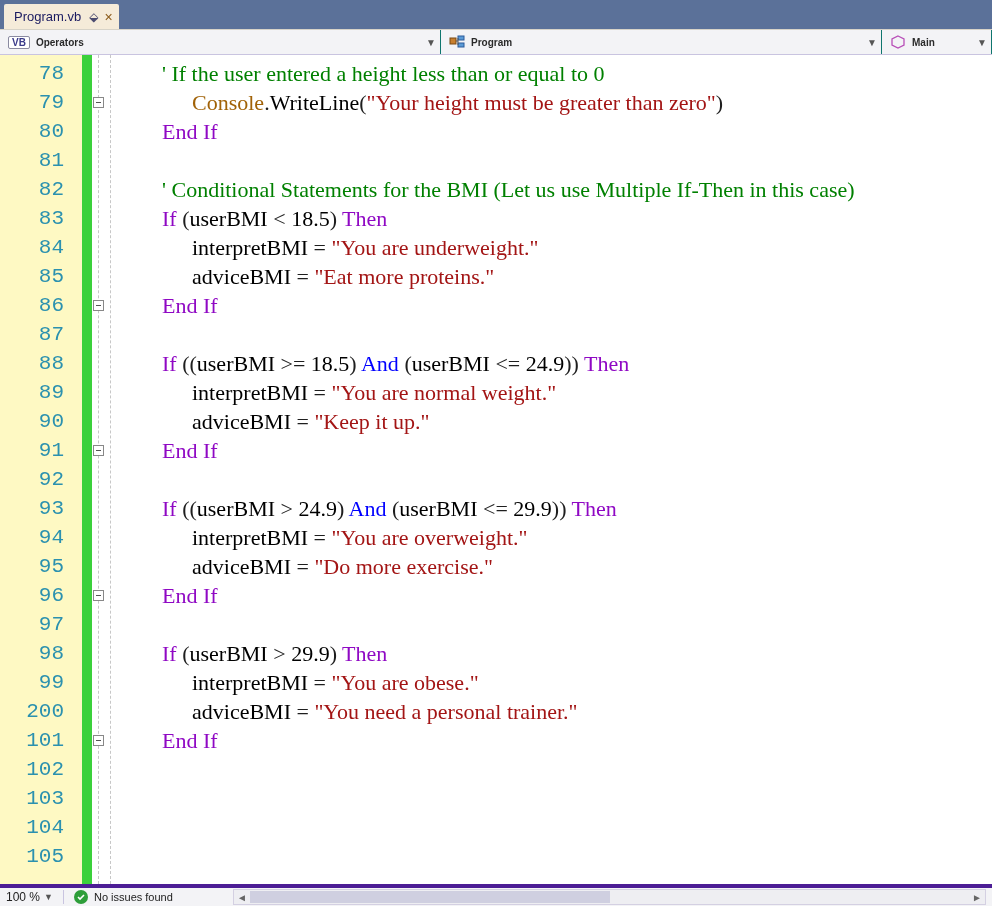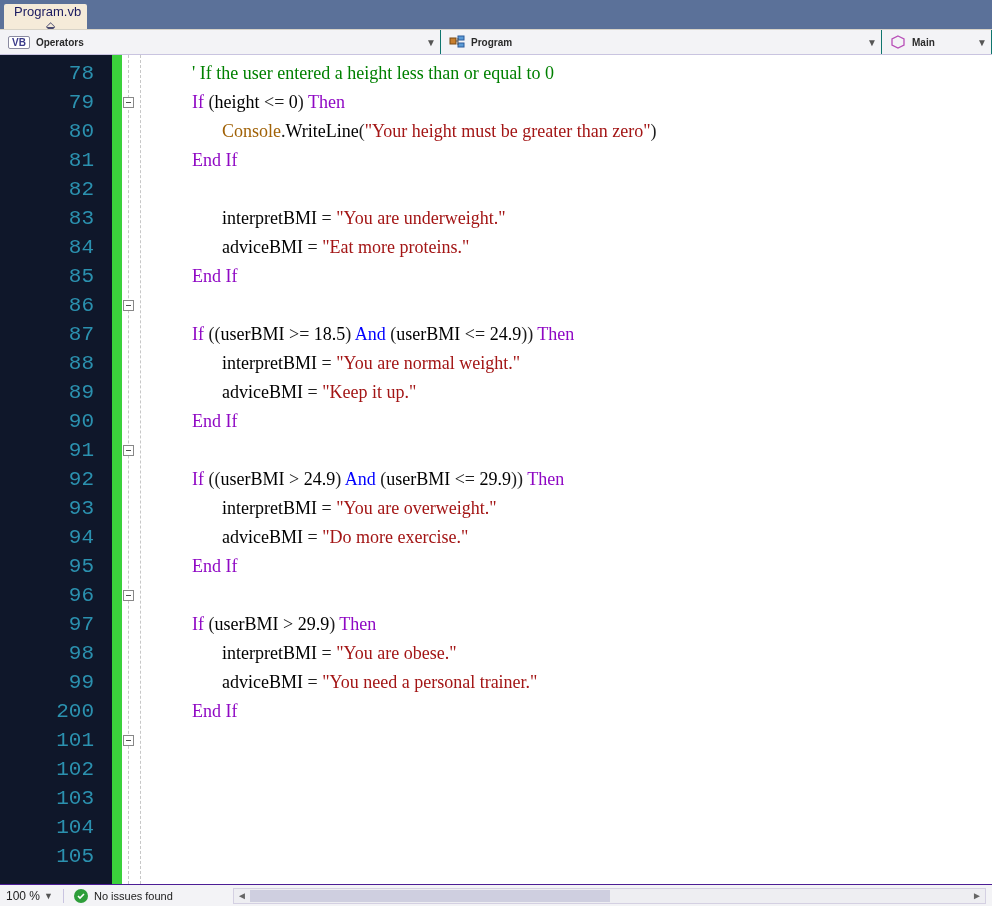--- a/index.html
+++ b/index.html
@@ -1,62 +1,62 @@
 <!DOCTYPE html>
 <html><head>
 <meta charset="utf-8">
 <style>
   * { box-sizing: border-box; }
   html, body { margin: 0; padding: 0; font-family: "Segoe UI", Arial, sans-serif; font-size: 13px; background: #fff; }
   .root { width: 992px; height: 906px; background: #5b7199; display: flex; flex-direction: column; overflow: hidden; }
 
   
   .tabbar { height: 29px; display: flex; align-items: flex-end; padding-left: 4px; }
-  .tab { background: #f5ebd9; height: 25px; display: flex; align-items: center; padding: 0 6px 0 10px; font-size: 13px; color: #1a1a60; border-top-left-radius: 2px; border-top-right-radius: 2px; flex-direction: column; }
+  .tab { background: #f5ebd9; height: 25px; display: flex; align-items: center; padding: 0 6px 0 10px; font-size: 13px; color: #1a1a60; border-top-left-radius: 2px; border-top-right-radius: 2px; }
   .tab .pin { margin-left: 8px; margin-right: 2px; color: #4b4b70; font-size: 12px; }
   .tab .close { margin-left: 4px; color: #8a5a1a; font-size: 14px; line-height: 1; cursor: pointer; }
 
   
   .contextbar { height: 26px; background: #f3f3f6; border-top: 1px solid #d7d3c8; border-bottom: 1px solid #c9c4e0; display: flex; align-items: stretch; width: 100%; }
   .ctx { display: flex; align-items: center; padding: 0 8px; border-right: 1px solid #0f766e; position: relative; }
   .ctx.grow { flex: 1 1 0; }
   .ctx .label { color: #2a2a2a; font-weight: 600; margin-left: 6px; font-size: 10px; }
   .ctx .dd { position: absolute; right: 4px; color: #555; font-size: 10px; }
   .vb-badge { background: #fff; border: 1px solid #8a8aa0; color: #3b3b8a; font-size: 10px; font-weight: bold; padding: 0 3px; border-radius: 2px; }
   svg.icon { width: 16px; height: 16px; flex: none; }
 
   
   .editor { flex: 1 1 auto; background: #fff; display: flex; overflow: hidden; }
-  .gutter { width: 112px; background: #0f172a; text-align: right; padding-top: 4px; }
+  .gutter { width: 82px; background: #fef9c3; text-align: right; padding-top: 4px; }
   .ln { height: 29px; line-height: 29px; font-family: Consolas, "Courier New", monospace; font-size: 21px; color: #2b91af; padding-right: 18px; }
   .tracker { width: 10px; background: #3bd13b; }
   .outline { width: 28px; background: #fff; position: relative; padding-top: 4px; }
   .outline::before, .outline::after { content: ""; position: absolute; top: 0; bottom: 0; border-left: 1px dashed #c7c7c7; }
   .outline::before { left: 6px; }
   .outline::after  { left: 18px; }
   .ol-row { height: 29px; display: flex; align-items: center; justify-content: flex-start; padding-left: 1px; }
   .fold { width: 11px; height: 11px; border: 1px solid #888; background: #fff; position: relative; cursor: pointer; }
   .fold::before { content: ""; position: absolute; left: 2px; right: 2px; top: 4px; border-top: 1px solid #555; }
 
   .code { flex: 1 1 auto; padding-top: 4px; overflow: hidden; }
-  .code-row { height: 29px; line-height: 29px; font-family: "Times New Roman", Georgia, serif; font-size: 18px; white-space: pre; }
+  .code-row { height: 29px; line-height: 29px; font-family: "Times New Roman", Georgia, serif; font-size: 22px; white-space: pre; }
   .ind1 { padding-left: 42px; }
   .ind2 { padding-left: 72px; }
 
   .c-comment { color: #008000; }
   .c-kw      { color: #0000ff; }
   .c-type    { color: #a16207; }
   .c-str     { color: #a31515; }
   .c-num     { color: #000000; }
   .c-id      { color: #000000; }
   .c-purple  { color: #8f08c4; }
   .c-paren   { color: #1e1e1e; }
 
   
-  .statusbar { height: 22px; background: #f3f3f6; border-top: 1px solid #4c1d95; display: flex; align-items: center; padding: 0 6px; }
+  .statusbar { height: 22px; background: #f3f3f6; border-top: 4px solid #4c1d95; display: flex; align-items: center; padding: 0 6px; }
   .zoom { font-size: 12px; color: #222; display: flex; align-items: center; }
   .zoom .dd2 { margin-left: 4px; font-size: 9px; color: #555; }
   .sep { width: 1px; height: 14px; background: #c9c4e0; margin: 0 10px; }
   .ok { width: 14px; height: 14px; border-radius: 50%; background: #2e9e3a; display: flex; align-items: center; justify-content: center; margin-right: 6px; }
   .ok svg { width: 10px; height: 10px; }
   .status-text { font-size: 11px; color: #222; }
   .hscroll { flex: 1; margin-left: 60px; height: 16px; background: #eeeef2; border: 1px solid #d4d0e2; position: relative; }
   .hscroll .arrow { position: absolute; top: 0; bottom: 0; width: 16px; display: flex; align-items: center; justify-content: center; color: #666; font-size: 10px; }
   .hscroll .arrow.l { left: 0; }
   .hscroll .arrow.r { right: 0; }
@@ -167,24 +167,25 @@
         <div class="ol-row">
           <div class="fold"></div>
         </div>
         <div class="ol-row"></div>
         <div class="ol-row"></div>
         <div class="ol-row"></div>
         <div class="ol-row"></div>
       </div>
     <div class="code" id="code">
         <div class="code-row ind1"><span class="c-comment">' If the user entered a height less than or equal to 0</span></div>
-        <div class="code-row ind1"><span class="c-purple">If</span><span class="c-paren"> (</span><span class="c-id">height </span><span class="c-paren">&lt;= </span><span class="c-num">0</span><span class="c-paren">) </span><span class="c-purple">Then</span></div>
         <div class="code-row ind2"><span class="c-type">Console</span><span class="c-paren">.</span><span class="c-id">WriteLine</span><span class="c-paren">(</span><span class="c-str">"Your height must be greater than zero"</span><span class="c-paren">)</span></div>
         <div class="code-row ind1"><span class="c-purple">End If</span></div>
         <div class="code-row ind1"></div>
+        <div class="code-row ind1"><span class="c-comment">' Conditional Statements for the BMI (Let us use Multiple If-Then in this case)</span></div>
+        <div class="code-row ind1"><span class="c-purple">If</span><span class="c-paren"> (</span><span class="c-id">userBMI </span><span class="c-paren">&lt; </span><span class="c-num">18.5</span><span class="c-paren">) </span><span class="c-purple">Then</span></div>
         <div class="code-row ind2"><span class="c-id">interpretBMI </span><span class="c-paren">= </span><span class="c-str">"You are underweight."</span></div>
         <div class="code-row ind2"><span class="c-id">adviceBMI </span><span class="c-paren">= </span><span class="c-str">"Eat more proteins."</span></div>
         <div class="code-row ind1"><span class="c-purple">End If</span></div>
         <div class="code-row ind1"></div>
         <div class="code-row ind1"><span class="c-purple">If</span><span class="c-paren"> ((</span><span class="c-id">userBMI </span><span class="c-paren">&gt;= </span><span class="c-num">18.5</span><span class="c-paren">) </span><span class="c-kw">And</span><span class="c-paren"> (</span><span class="c-id">userBMI </span><span class="c-paren">&lt;= </span><span class="c-num">24.9</span><span class="c-paren">)) </span><span class="c-purple">Then</span></div>
         <div class="code-row ind2"><span class="c-id">interpretBMI </span><span class="c-paren">= </span><span class="c-str">"You are normal weight."</span></div>
         <div class="code-row ind2"><span class="c-id">adviceBMI </span><span class="c-paren">= </span><span class="c-str">"Keep it up."</span></div>
         <div class="code-row ind1"><span class="c-purple">End If</span></div>
         <div class="code-row ind1"></div>
         <div class="code-row ind1"><span class="c-purple">If</span><span class="c-paren"> ((</span><span class="c-id">userBMI </span><span class="c-paren">&gt; </span><span class="c-num">24.9</span><span class="c-paren">) </span><span class="c-kw">And</span><span class="c-paren"> (</span><span class="c-id">userBMI </span><span class="c-paren">&lt;= </span><span class="c-num">29.9</span><span class="c-paren">)) </span><span class="c-purple">Then</span></div>

